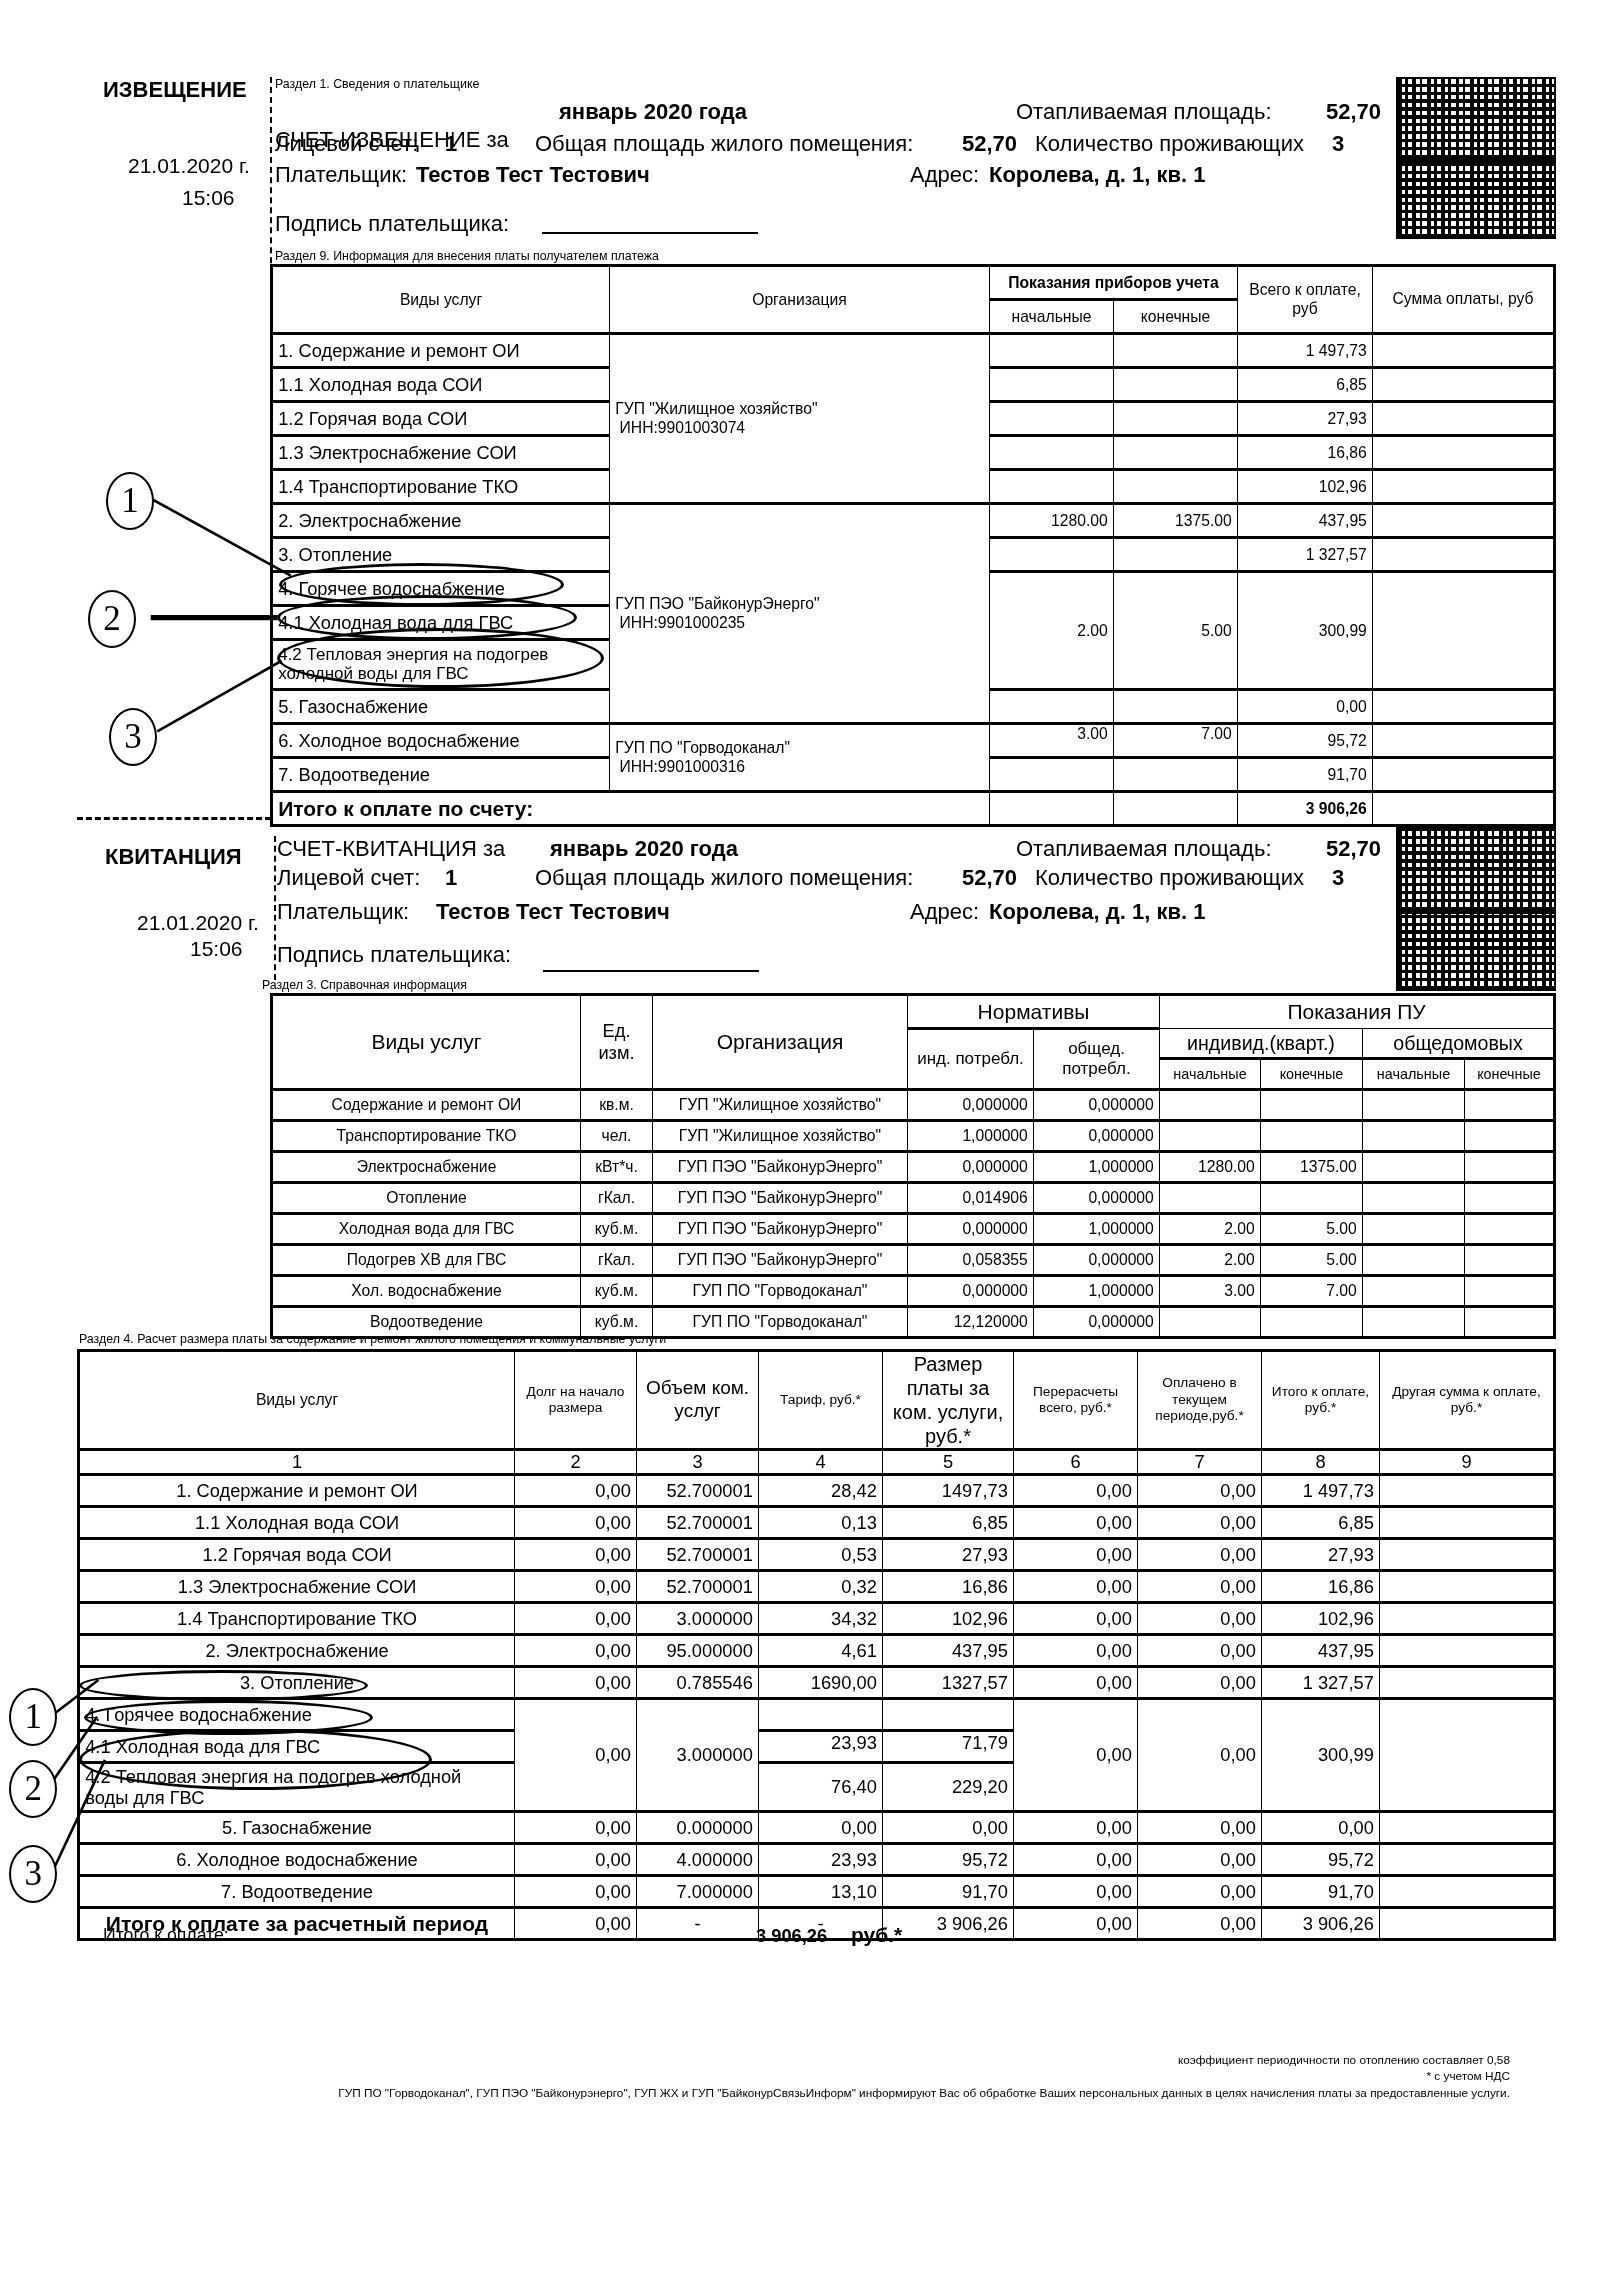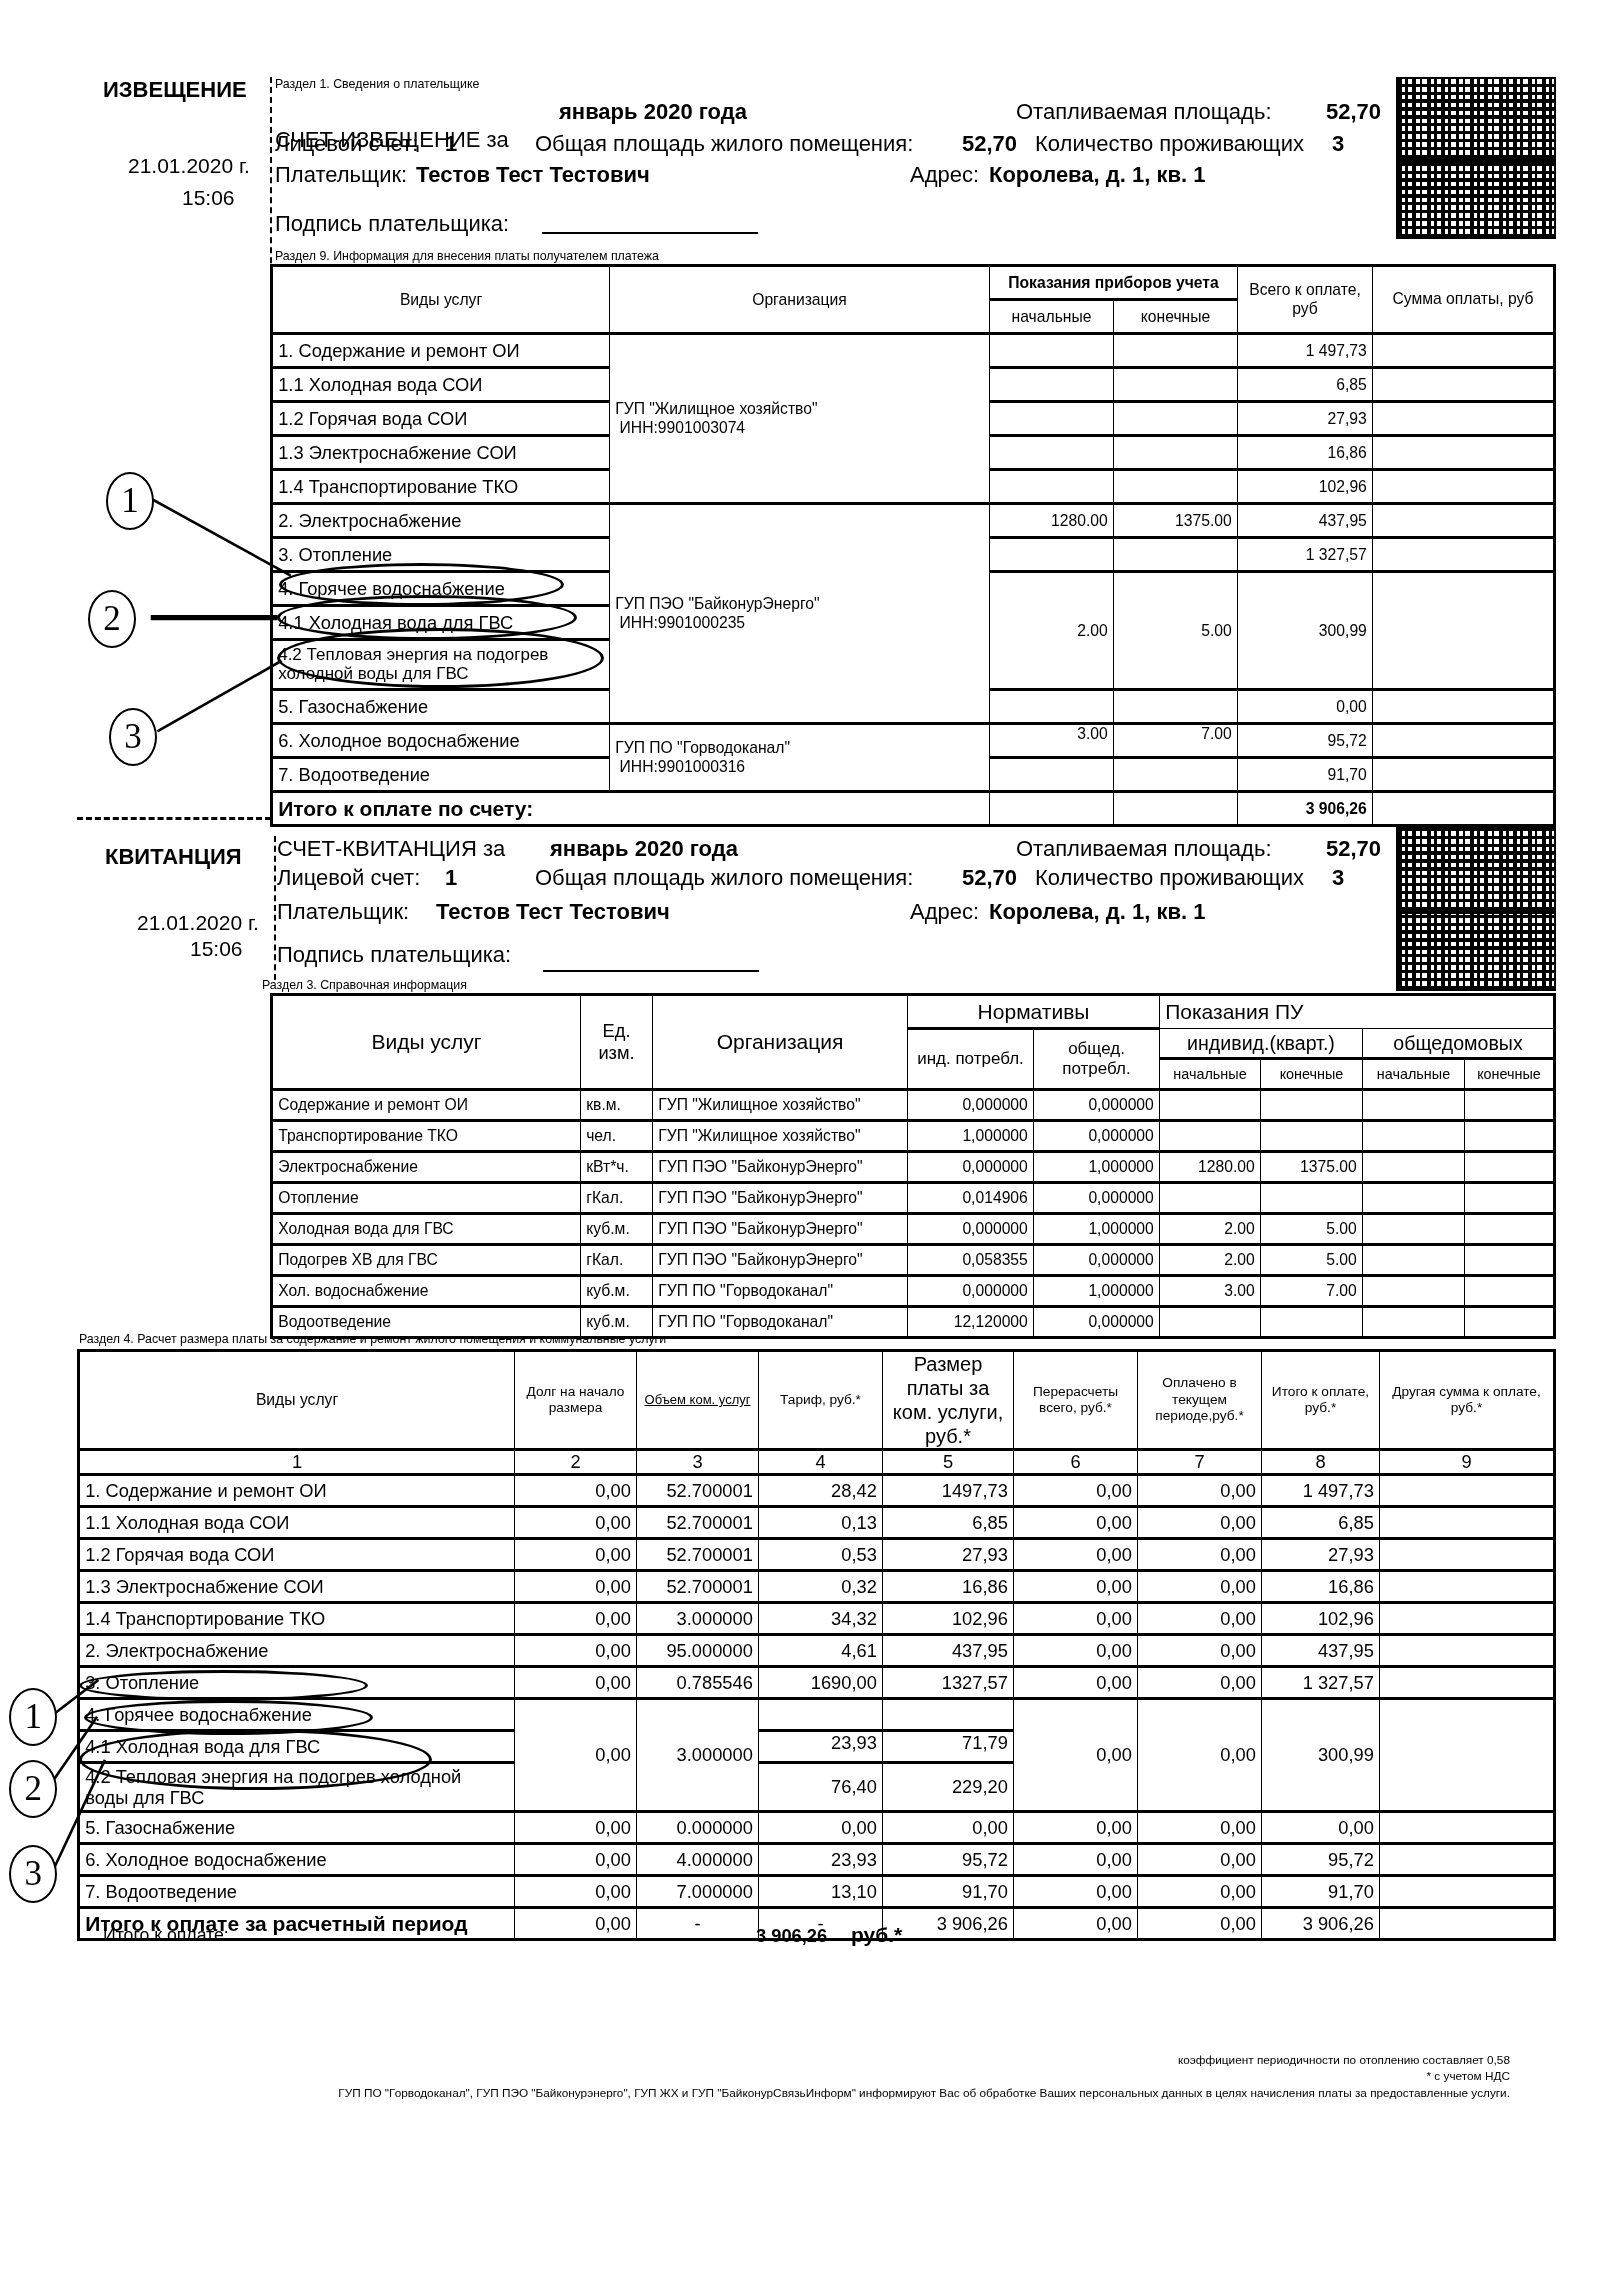--- a/index.html
+++ b/index.html
@@ -14,21 +14,21 @@
         repeating-linear-gradient(0deg, #000 0 3.3px, #fff 3.3px 7.9px);
         background-blend-mode: multiply; border: 2px solid #000; }
   .qr::after { content: ""; position: absolute; left: 0; right: 0; top: 50%; height: 5.2px; background: #000; }
   .small { font-size: 12.4px; }
   .hdr-text { font-size: 22px; }
   table { border-collapse: collapse; position: absolute; table-layout: fixed; }
   td, th { border: 1.3px solid #000; padding: 0 5.2px; font-weight: normal; overflow: hidden; white-space: nowrap; }
   tr.thick td, tr.thick th { border-top: 3.9px solid #000; }
   .r { text-align: right; }
   .c { text-align: center; }
-  .l { text-align: left; }
+  .l { text-align: center; }
   .wrap { white-space: normal; line-height: 1.2; }
   #t2 td, #t2 th { font-size: 18.3px; height: 31px; }
   #t3 td, #t3 th { font-size: 15.7px; height: 28px; }
   #t4 td, #t4 th { font-size: 18.3px; height: 29px; }
   .callout { position: absolute; border: 2.6px solid #000; border-radius: 50%; width: 44px; height: 54px;
              font-family: "Liberation Serif", serif; font-size: 35px; text-align: center; line-height: 54px; background: #fff; }
   .ellipse { position: absolute; border: 3.3px solid #000; border-radius: 50%; }
   svg.lines { position: absolute; left: 0; top: 0; }
 </style>
 </head>
@@ -344,21 +344,21 @@
       <col style="width:131px">
       <col style="width:124px">
       <col style="width:124px">
       <col style="width:118px">
       <col style="width:175px">
     </colgroup>
   <tbody>
       <tr id="t4-head">
         <th class="c wrap" style="height: 55px; font-size: 15.7px;">Виды услуг</th>
         <th class="c wrap" style="height: 55px; font-size: 13.7px;">Долг на начало размера</th>
-        <th class="c wrap" style="height: 55px; font-size: 13px; text-decoration: underline;">Объем ком. услуг</th>
+        <th class="c wrap" style="height: 55px; font-size: 19px;">Объем ком. услуг</th>
         <th class="c wrap" style="height: 55px; font-size: 13.7px;">Тариф, руб.*</th>
         <th class="c wrap" style="height: 55px; font-size: 20px;">Размер платы за ком. услуги, руб.*</th>
         <th class="c wrap" style="height: 55px; font-size: 13.7px;">Перерасчеты всего, руб.*</th>
         <th class="c wrap" style="height: 55px; font-size: 13.7px;">Оплачено в текущем периоде,руб.*</th>
         <th class="c wrap" style="height: 55px; font-size: 13.7px; text-align: center;">Итого к оплате, руб.*</th>
         <th class="c wrap" style="height: 55px; font-size: 13.7px;">Другая сумма к оплате, руб.*</th>
       </tr>
   <tr class="thick" id="t4-nums">
         <td class="c" style="height: 19.6px;">1</td>
         <td class="c" style="height: 19.6px;">2</td>

